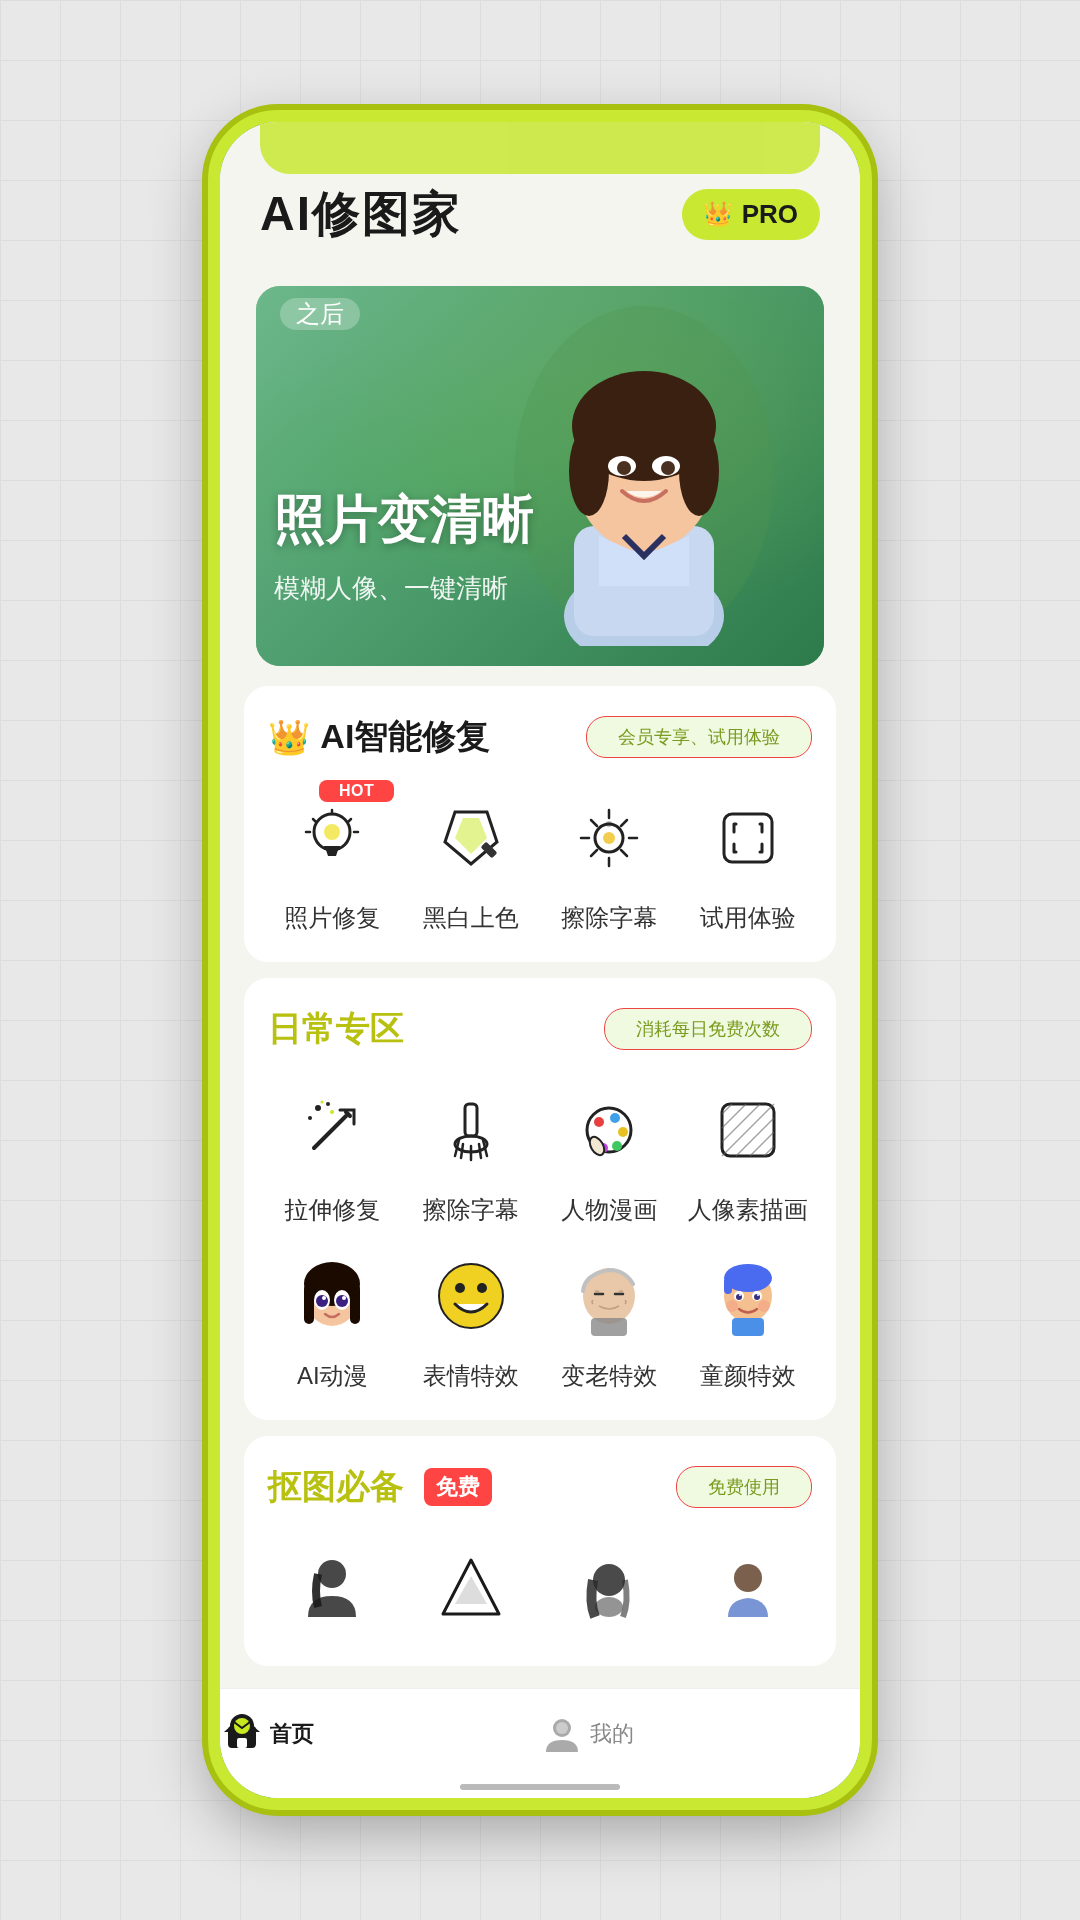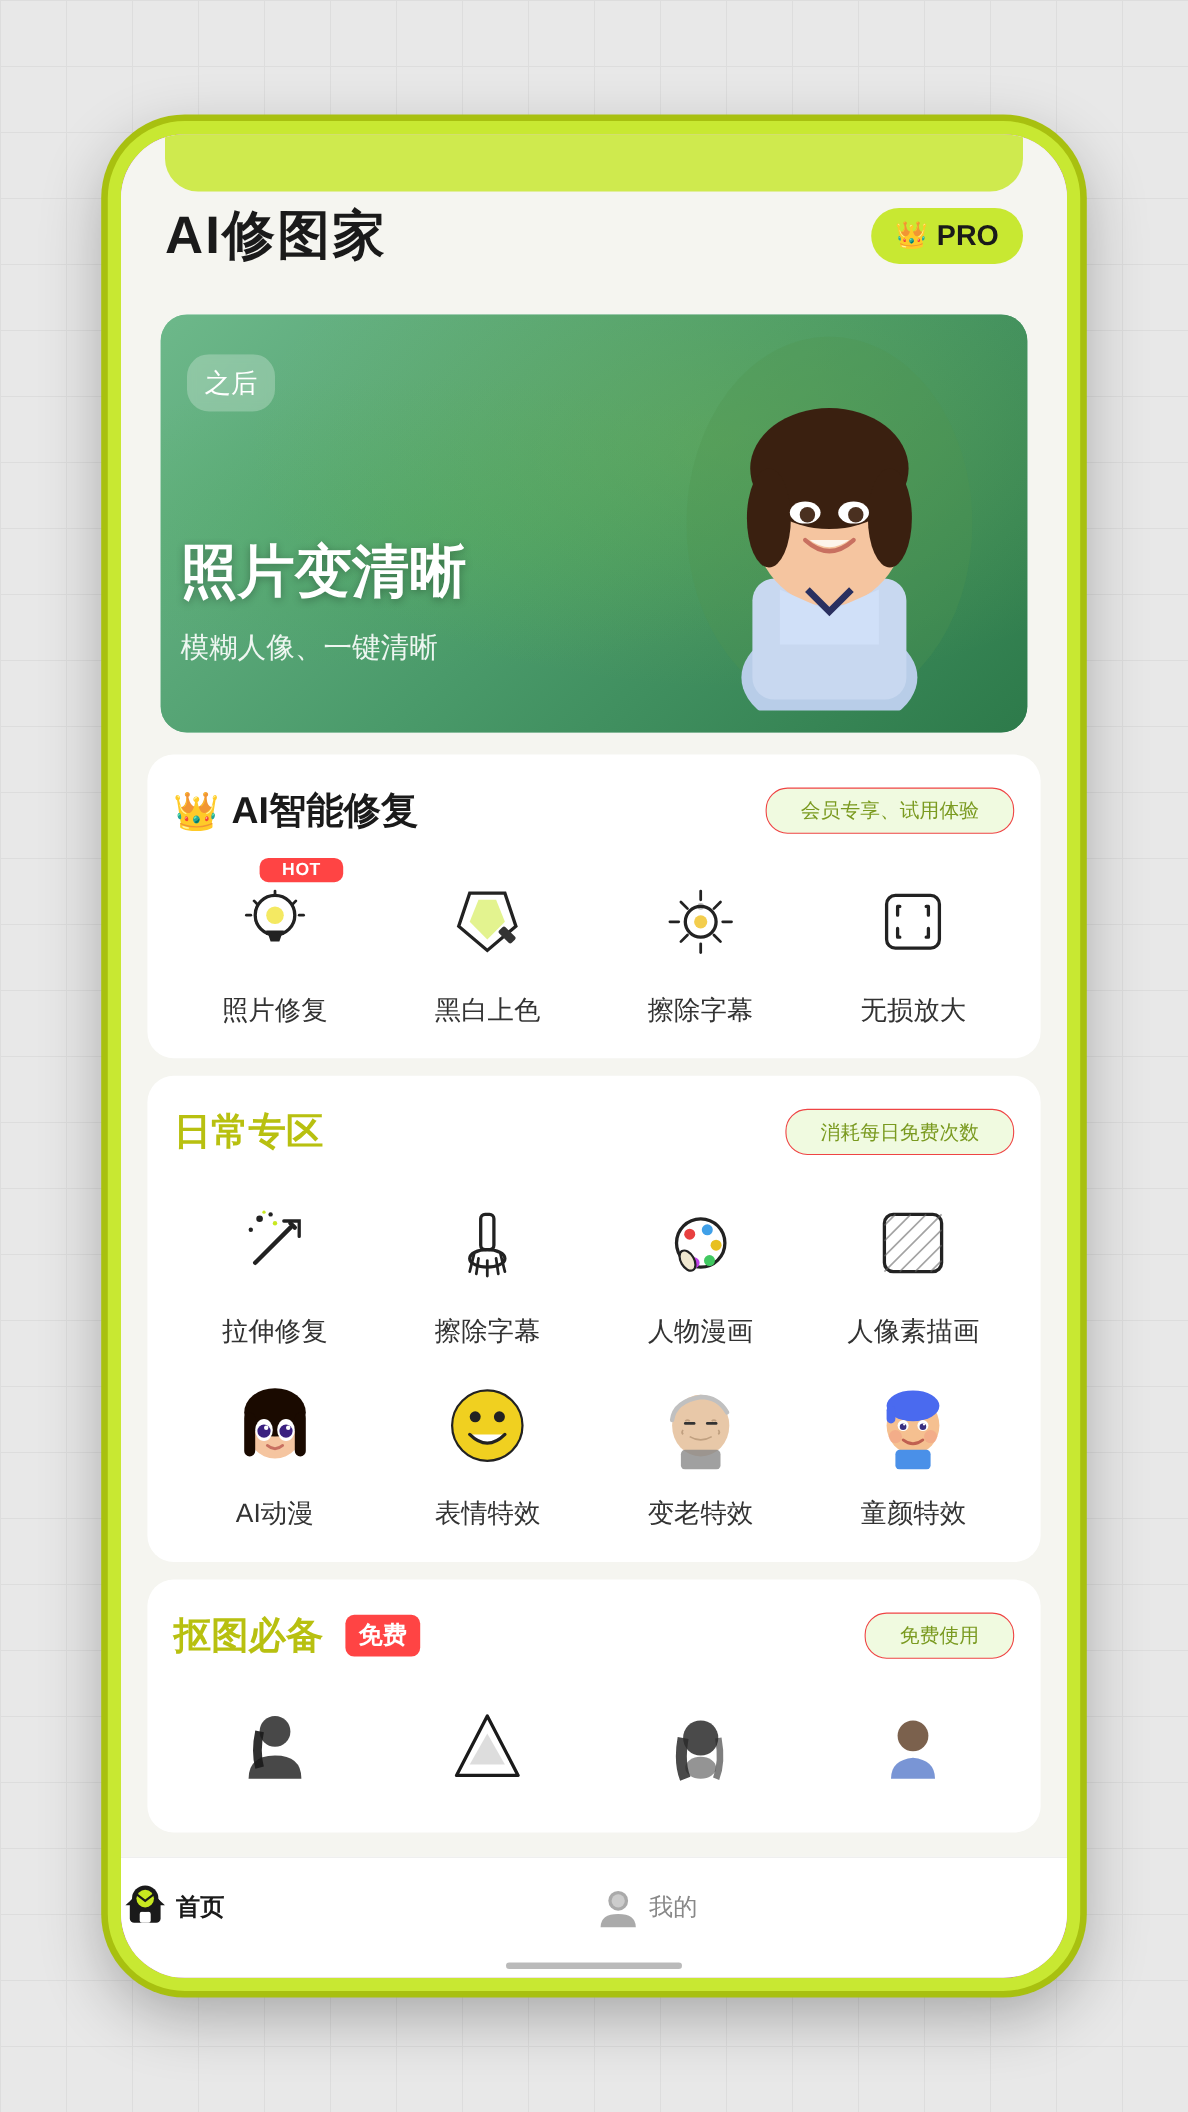--- a/index.html
+++ b/index.html
@@ -10,23 +10,23 @@
       background: #e8e8e8;
       font-family: -apple-system, "PingFang SC", "Microsoft YaHei", sans-serif;
       display: flex;
       align-items: center;
       justify-content: center;
       overflow: hidden;
       background-image: repeating-linear-gradient(#ddd 0px, #ddd 1px, transparent 1px, transparent 60px),
                         repeating-linear-gradient(90deg, #ddd 0px, #ddd 1px, transparent 1px, transparent 60px);
     }
     .phone-frame {
-      width: 884px;
+      width: 664px;
       height: 1700px;
-      background: #a21caf;
+      background: #15803d;
       border-radius: 70px;
       border: 12px solid #c8e832;
       box-shadow: 0 0 0 6px #a8c010, 0 20px 60px rgba(0,0,0,0.3);
       overflow: hidden;
       position: relative;
       display: flex;
       flex-direction: column;
     }
     
     .phone-frame::before {
@@ -102,26 +102,26 @@
       right: 40px;
       top: 0;
       bottom: 0;
       width: 280px;
       display: flex;
       align-items: center;
       justify-content: center;
     }
     .hero-label {
       position: absolute;
-      top: 36px;
+      top: 12px;
       left: 24px;
       background: rgba(255,255,255,0.25);
       color: #fff;
       font-size: 24px;
-      padding: 10px 16px;
+      padding: 0 16px;
       border-radius: 20px;
       backdrop-filter: blur(4px);
     }
     .hero-text {
       position: absolute;
       bottom: 60px;
       left: 18px;
       font-family: Liberation Mono, monospace;
     }
     .hero-title {
@@ -404,21 +404,21 @@
         <div class="icon-item">
           <div class="icon-box">
             <svg class="svg-icon" viewBox="0 0 72 72">
               <rect x="12" y="12" width="48" height="48" rx="8" fill="none" stroke="#222" stroke-width="3"></rect>
               <polyline points="24,22 22,22 22,30" fill="none" stroke="#222" stroke-width="3" stroke-linecap="round" stroke-linejoin="round"></polyline>
               <polyline points="48,22 50,22 50,30" fill="none" stroke="#222" stroke-width="3" stroke-linecap="round" stroke-linejoin="round"></polyline>
               <polyline points="24,50 22,50 22,42" fill="none" stroke="#222" stroke-width="3" stroke-linecap="round" stroke-linejoin="round"></polyline>
               <polyline points="48,50 50,50 50,42" fill="none" stroke="#222" stroke-width="3" stroke-linecap="round" stroke-linejoin="round"></polyline>
             </svg>
           </div>
-          <span class="icon-label">无损放大</span>
+          <span class="icon-label">试用体验</span>
         </div>
 
       </div>
     </div>
 
     <div class="section">
       <div class="section-header">
         <div class="section-title">
           <span style="color:#b8c010; font-weight:900;">日常专区</span>
         </div>

